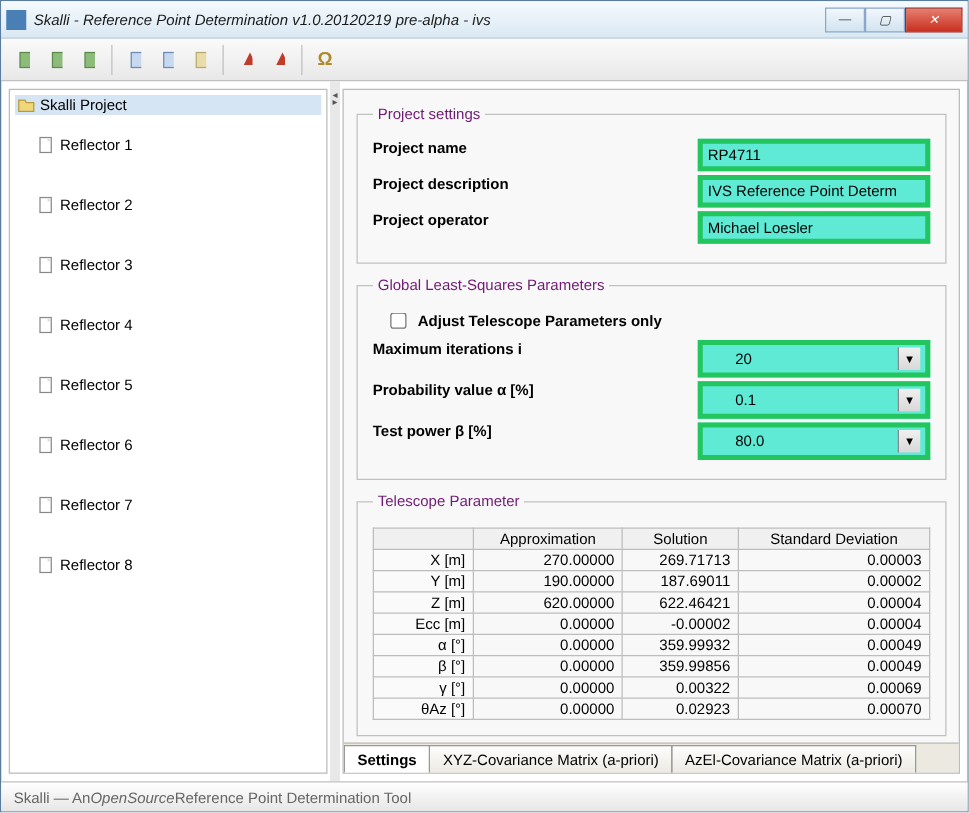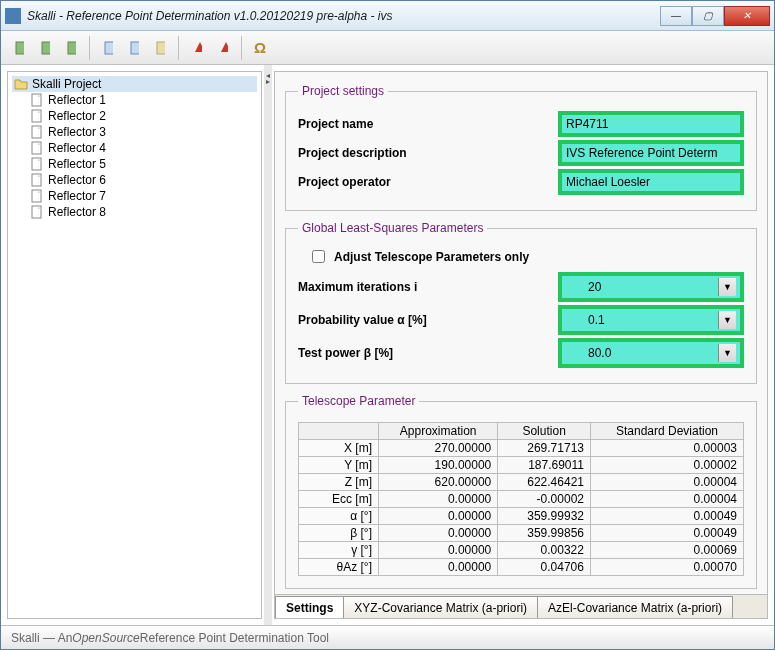--- a/index.html
+++ b/index.html
@@ -11,30 +11,30 @@
 .titlebar .winbtns { display: flex; gap: 0; }
 .winbtn { width: 32px; height: 20px; border: 1px solid #8aa7c7; background: linear-gradient(to bottom,#f2f7fc,#d2e3f0); display:flex;align-items:center;justify-content:center;font-size:10px;color:#333;cursor:pointer; }
 .winbtn.close { width: 46px; background: linear-gradient(to bottom,#e67f6f,#c83020); color:#fff;border-color:#a02820;}
 .toolbar { height: 34px; background: linear-gradient(to bottom,#fafafa,#e8e8e8); border-bottom:1px solid #c0c0c0; display:flex;align-items:center;padding:0 6px;gap:2px;}
 .tbtn { width:24px;height:24px;border:1px solid transparent;display:flex;align-items:center;justify-content:center;cursor:pointer;background:none;}
 .tsep{width:1px;height:24px;background:#c0c0c0;margin:0 4px;}
 .body-area{flex:1;display:flex;overflow:hidden;}
 .sidebar{width:255px;border:1px solid #bbb;margin:6px 2px 6px 6px;padding:4px;overflow:auto;background:#fff;}
 .tree-root{display:flex;align-items:center;gap:4px;background:#d6e5f3;padding:1px 2px;}
 .tree-items{padding-left:18px;}
-.tree-item{display:flex;align-items:center;gap:4px;padding:1px 0;cursor:pointer;}
+.tree-item{display:flex;align-items:center;gap:4px;padding:17px 0;cursor:pointer;}
 .folder-icon{width:14px;height:14px;}
 .doc-icon{width:14px;height:14px;}
 .splitter{width:8px;background:#e8e8e8;cursor:ew-resize;display:flex;align-items:flex-start;justify-content:center;padding-top:8px;}
 .splitter .arrows{font-size:8px;color:#555;line-height:6px;}
 .main{flex:1;display:flex;flex-direction:column;border:1px solid #bbb;margin:6px 6px 6px 2px;background:#f8f8f8;overflow:hidden;}
 .content{flex:1;overflow:auto;padding:8px 10px;}
 fieldset{border:1px solid #c0c0c0;margin:4px 0 10px 0;padding:10px 12px 12px 12px;}
 legend{color:#701a75;padding:0 4px;}
-.form-row{display:flex;align-items:center;margin:3px 0;}
+.form-row{display:flex;margin:3px 0;}
 .form-row label{flex:1;font-weight:bold;}
 .form-row input.txt,.form-row .combo{width:186px;border:4px solid #22c55e;padding:2px 4px;background:#5eead4;}
 .combo{display:flex;align-items:center;}
 .combo span{flex:1;margin-left:22px;}
 .combo .cbtn{width:18px;height:18px;border-left:1px solid #888;background:linear-gradient(to bottom,#f0f0f0,#d8d8d8);display:flex;align-items:center;justify-content:center;font-size:9px;cursor:pointer;}
 .chk-row{display:flex;align-items:center;gap:6px;margin:2px 0 6px 10px;font-weight:bold;}
 .param-table{width:100%;border-collapse:collapse;margin-top:4px;}
 .param-table th,.param-table td{border:1px solid #bdbdbd;padding:1px 6px;text-align:right;font-weight:normal;}
 .param-table th{background:#f0f0f0;text-align:center;}
 .param-table td.lbl{text-align:right;background:#fafafa;width:80px;}
@@ -278,21 +278,21 @@
                 </tr>
                 <tr>
                   <td class="lbl">γ [°]</td>
                   <td>0.00000</td>
                   <td>0.00322</td>
                   <td>0.00069</td>
                 </tr>
                 <tr>
                   <td class="lbl">θAz [°]</td>
                   <td>0.00000</td>
-                  <td>0.04706</td>
+                  <td>0.02923</td>
                   <td>0.00070</td>
                 </tr>
               </tbody>
           </table>
         </fieldset>
 
       </div>
       <div class="tabs">
         <div class="tab active">Settings</div>
         <div class="tab">XYZ-Covariance Matrix (a-priori)</div>

